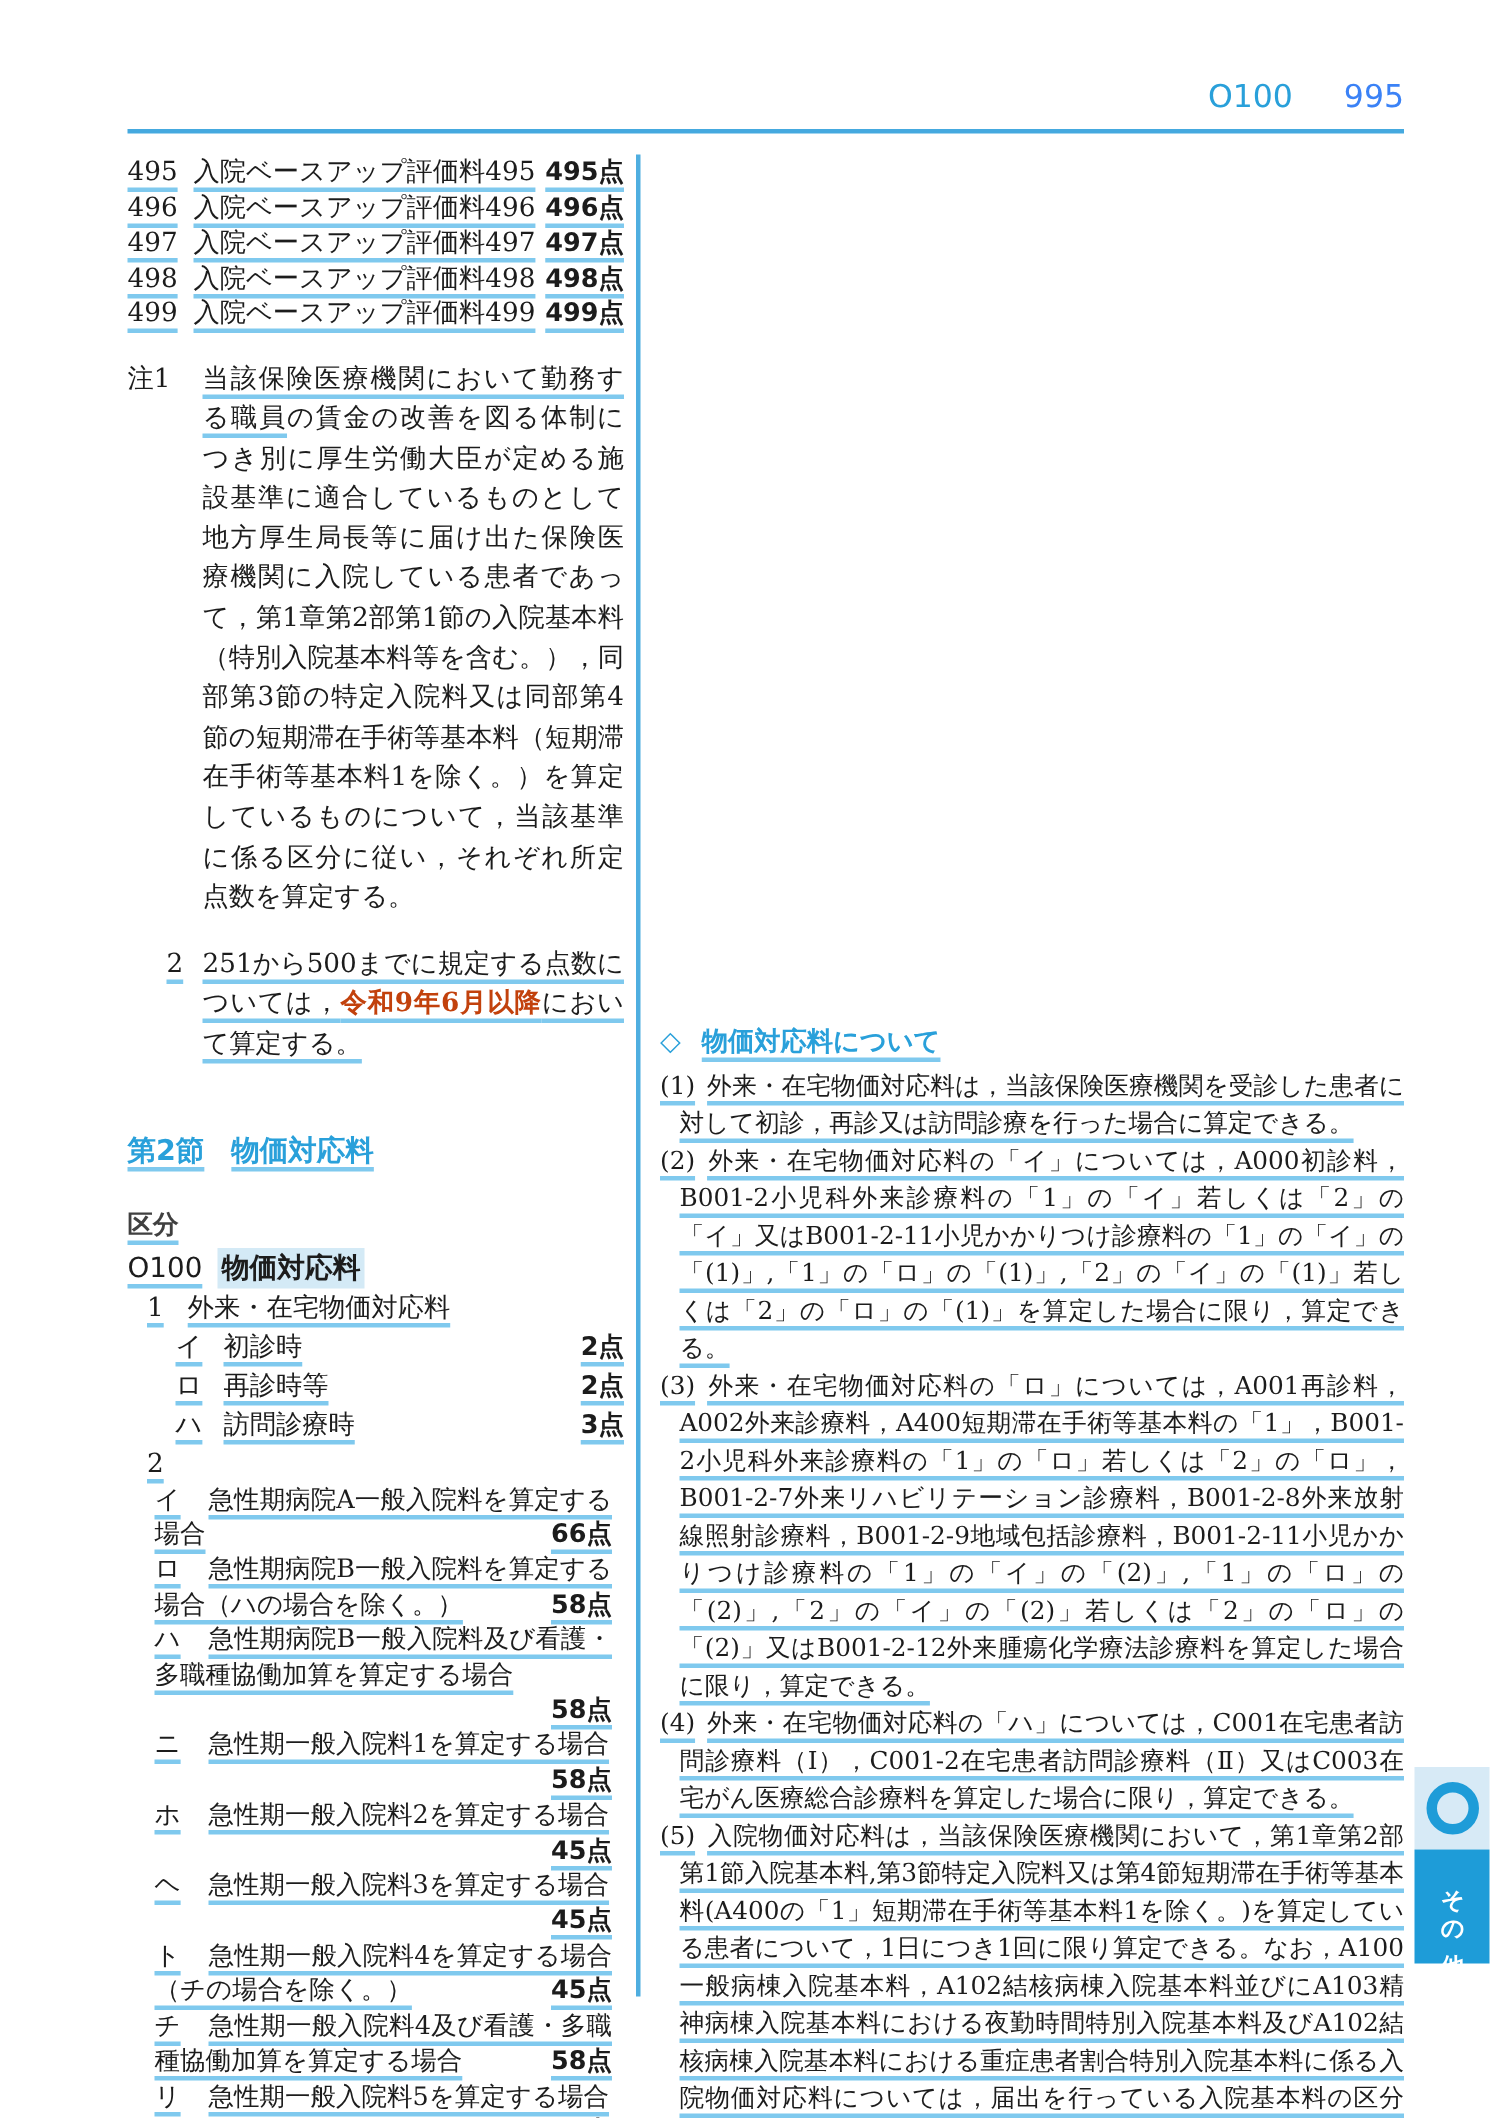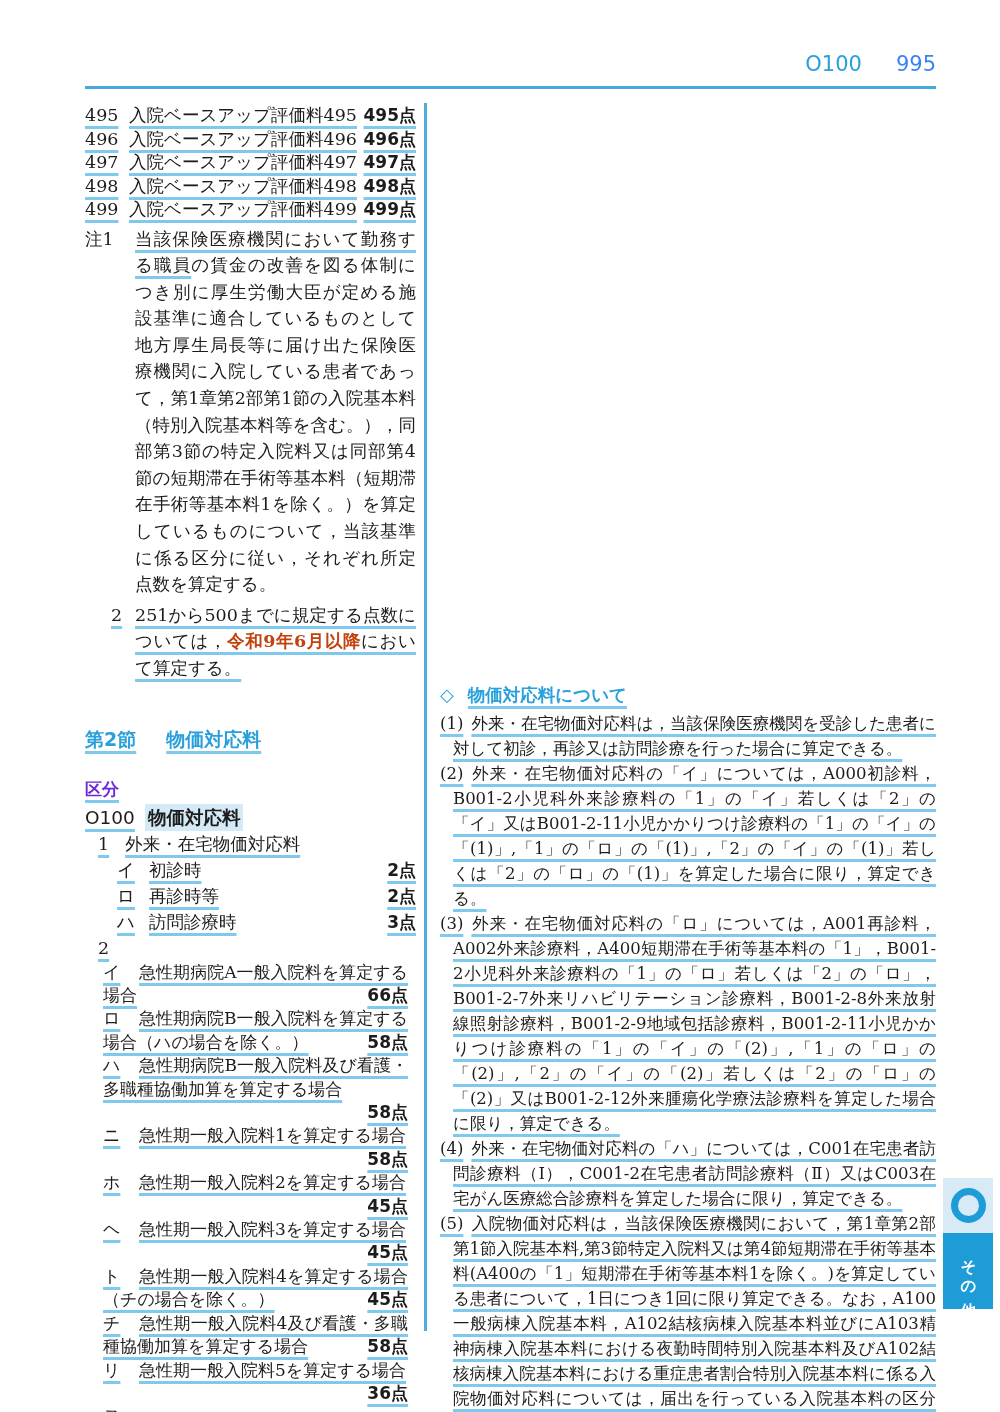--- a/index.html
+++ b/index.html
@@ -21,29 +21,29 @@
   
   .col-left{position:absolute;left:85px;top:104px;width:331px;}
   .col-right{position:absolute;left:440px;top:681px;width:496px;}
 
   
   .bu-row{display:flex;align-items:baseline;font-size:17.5px;line-height:23.5px;}
   .bu-num{width:44px;}
   .bu-pts{margin-left:auto;font-family:"DejaVu Sans","Liberation Sans",sans-serif;font-weight:bold;font-size:17px;}
 
   
-  .note{position:relative;padding-left:50px;margin-top:4px;font-size:17.5px;line-height:26.6px;text-align:justify;}
+  .note{position:relative;padding-left:50px;margin-top:18px;font-size:17.5px;line-height:26.6px;text-align:justify;}
   .note-label{position:absolute;left:0;top:0;}
   .note2 .note-label{left:26px;}
 
   
-  .section-head{margin-top:44px;display:flex;gap:30px;font-family:"DejaVu Sans","Liberation Sans",sans-serif;
+  .section-head{margin-top:44px;display:flex;gap:18px;font-family:"DejaVu Sans","Liberation Sans",sans-serif;
                 font-weight:bold;font-size:19px;color:#29A0DA;line-height:26px;}
   .kubun{margin-top:25px;font-family:"DejaVu Sans","Liberation Sans",sans-serif;font-weight:bold;
-         font-size:17px;color:#6d28d9;line-height:24px;width:-moz-fit-content;width:fit-content;}
+         font-size:17px;color:#404040;line-height:24px;width:-moz-fit-content;width:fit-content;}
   .code-line{margin-top:3px;display:flex;gap:10px;align-items:baseline;
              font-family:"DejaVu Sans","Liberation Sans",sans-serif;font-size:18.5px;line-height:27px;}
   .code-title{font-weight:bold;background:#D4EAF6;padding:0 3px;}
 
   
   .item-line{display:flex;gap:16px;padding-left:13px;font-size:17.5px;line-height:26px;}
   .sub-simple{display:flex;align-items:baseline;padding-left:32px;font-size:17.5px;line-height:26px;}
   .sub-simple .kana{width:32px;}
   .sub-simple .pts{margin-left:auto;font-family:"DejaVu Sans","Liberation Sans",sans-serif;font-weight:bold;font-size:17px;text-align:center;}
 

